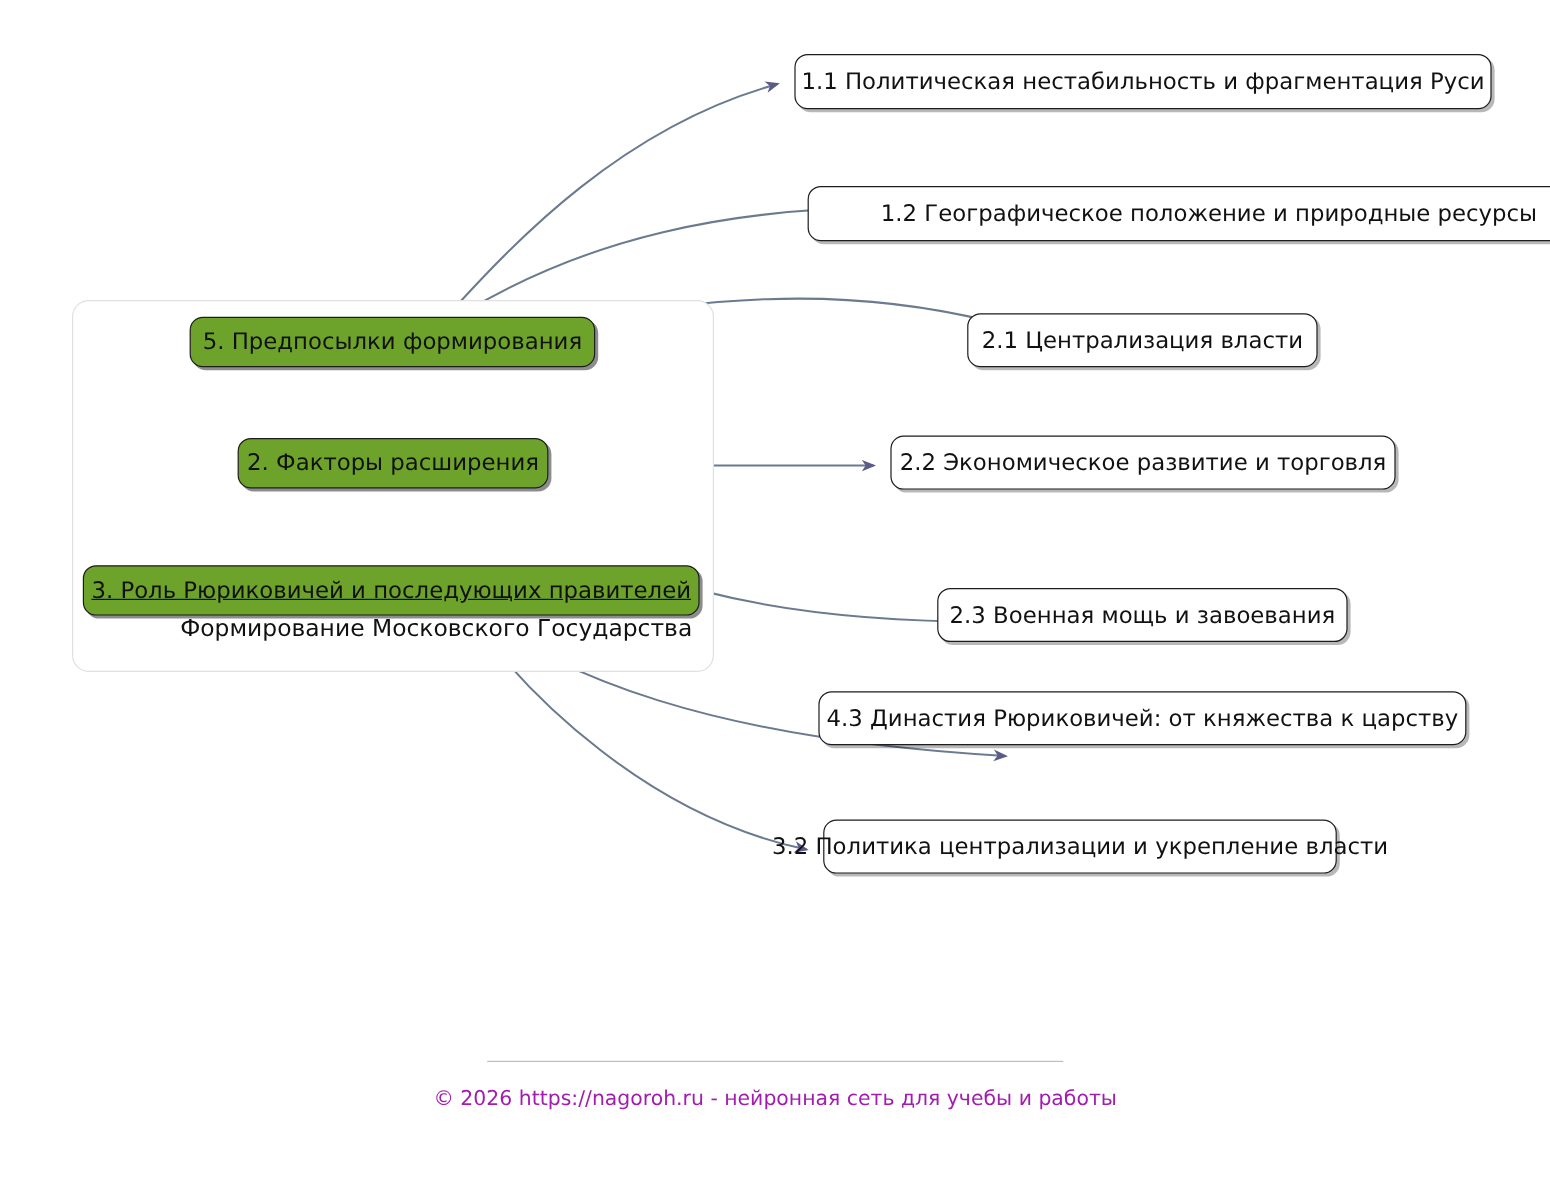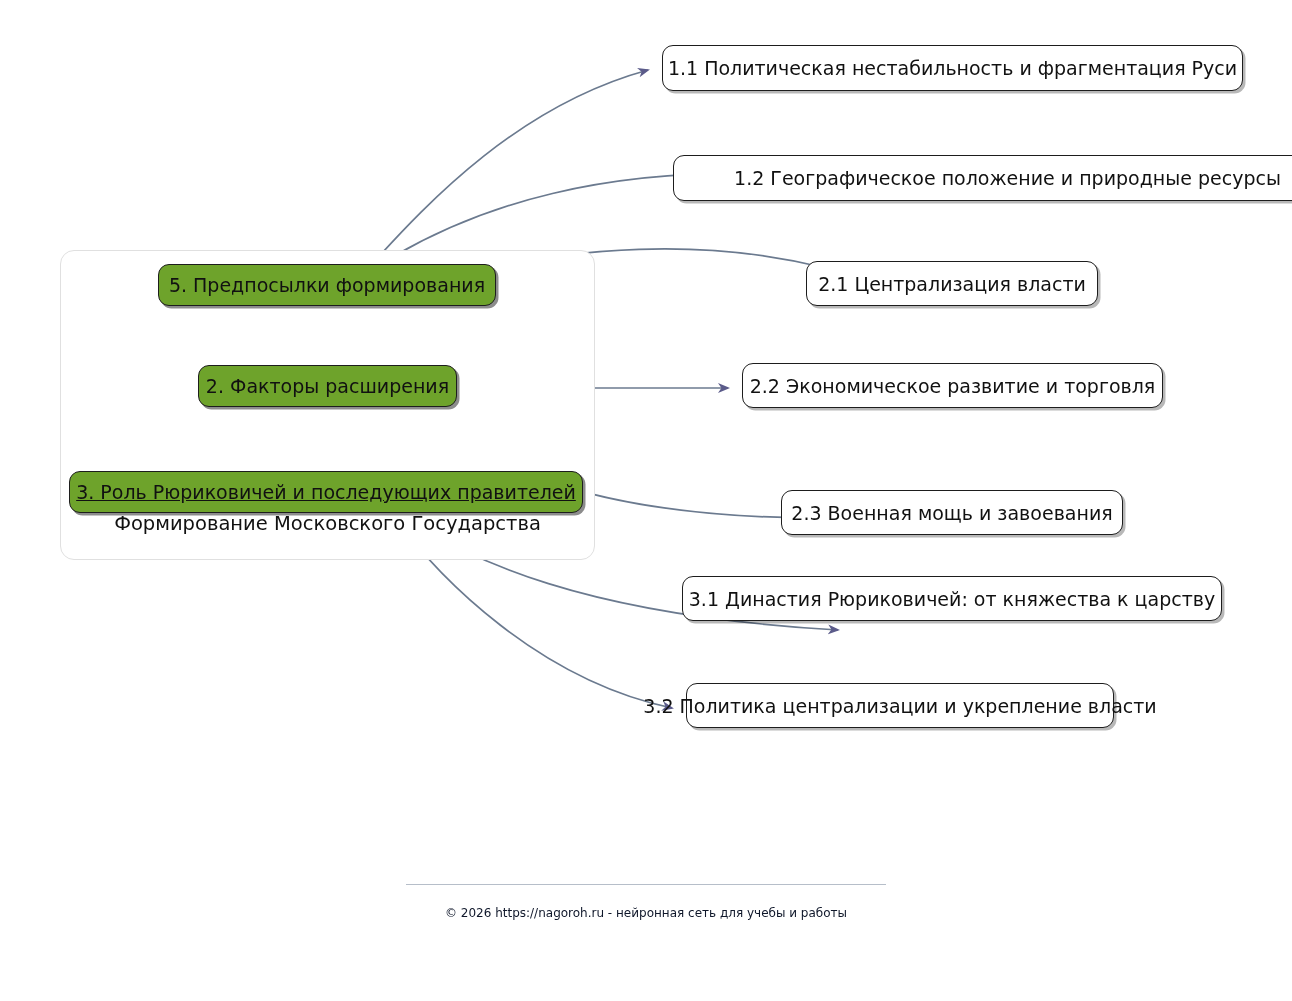--- a/index.html
+++ b/index.html
@@ -39,20 +39,21 @@
     border: 1.5px solid #e0e0e0;
     border-radius: 14px;
     background: #ffffff;
   }
   .group-label {
     position: absolute;
     font-size: 19.5px;
     color: #111111;
     white-space: nowrap;
     text-align: center;
+    padding-left: 36px;
   }
 
   
   .node {
     position: absolute;
     box-sizing: border-box;
     display: flex;
     align-items: center;
     justify-content: center;
     white-space: nowrap;
@@ -90,22 +91,22 @@
   .footer-rule {
     position: absolute;
     left: 406px;
     top: 884px;
     width: 480px;
     height: 1px;
     background: #b6bec9;
   }
   .footer-credit {
     top: 906px;
-    color: #0f172a;
-    font-size: 12px;
+    color: #a21caf;
+    font-size: 17px;
   }
 </style>
 </head>
 <body>
 
 <div id="canvas">
 
   <svg id="edges" viewBox="0 0 1292 1001">
     <defs>
       <marker id="arrow" markerWidth="13" markerHeight="13" refX="10" refY="5.2" orient="auto" markerUnits="userSpaceOnUse">
@@ -145,21 +146,21 @@
       <div class="node node-plain" style="left: 806px; top: 261px; width: 292px; height: 45px;">
         <span>2.1  Централизация власти</span>
       </div>
       <div class="node node-plain" style="left: 742px; top: 363px; width: 421px; height: 45px;">
         <span>2.2  Экономическое развитие и торговля</span>
       </div>
       <div class="node node-plain" style="left: 781px; top: 470px; width: 342px; height: 45px; margin-top: 20px;">
         <span>2.3  Военная мощь и завоевания</span>
       </div>
       <div class="node node-plain" style="left: 682px; top: 576px; width: 540px; height: 45px;">
-        <span>3.1  Династия Рюриковичей: от княжества к царству</span>
+        <span>4.3  Династия Рюриковичей: от княжества к царству</span>
       </div>
       <div class="node node-plain" style="left: 686px; top: 683px; width: 428px; height: 45px;">
         <span>3.2  Политика централизации и укрепление власти</span>
       </div>
     </div>
 
   <div class="footer-rule"></div>
   <div class="footer footer-credit">© 2026 https://nagoroh.ru - нейронная сеть для учебы и работы</div>
 
 </div>

